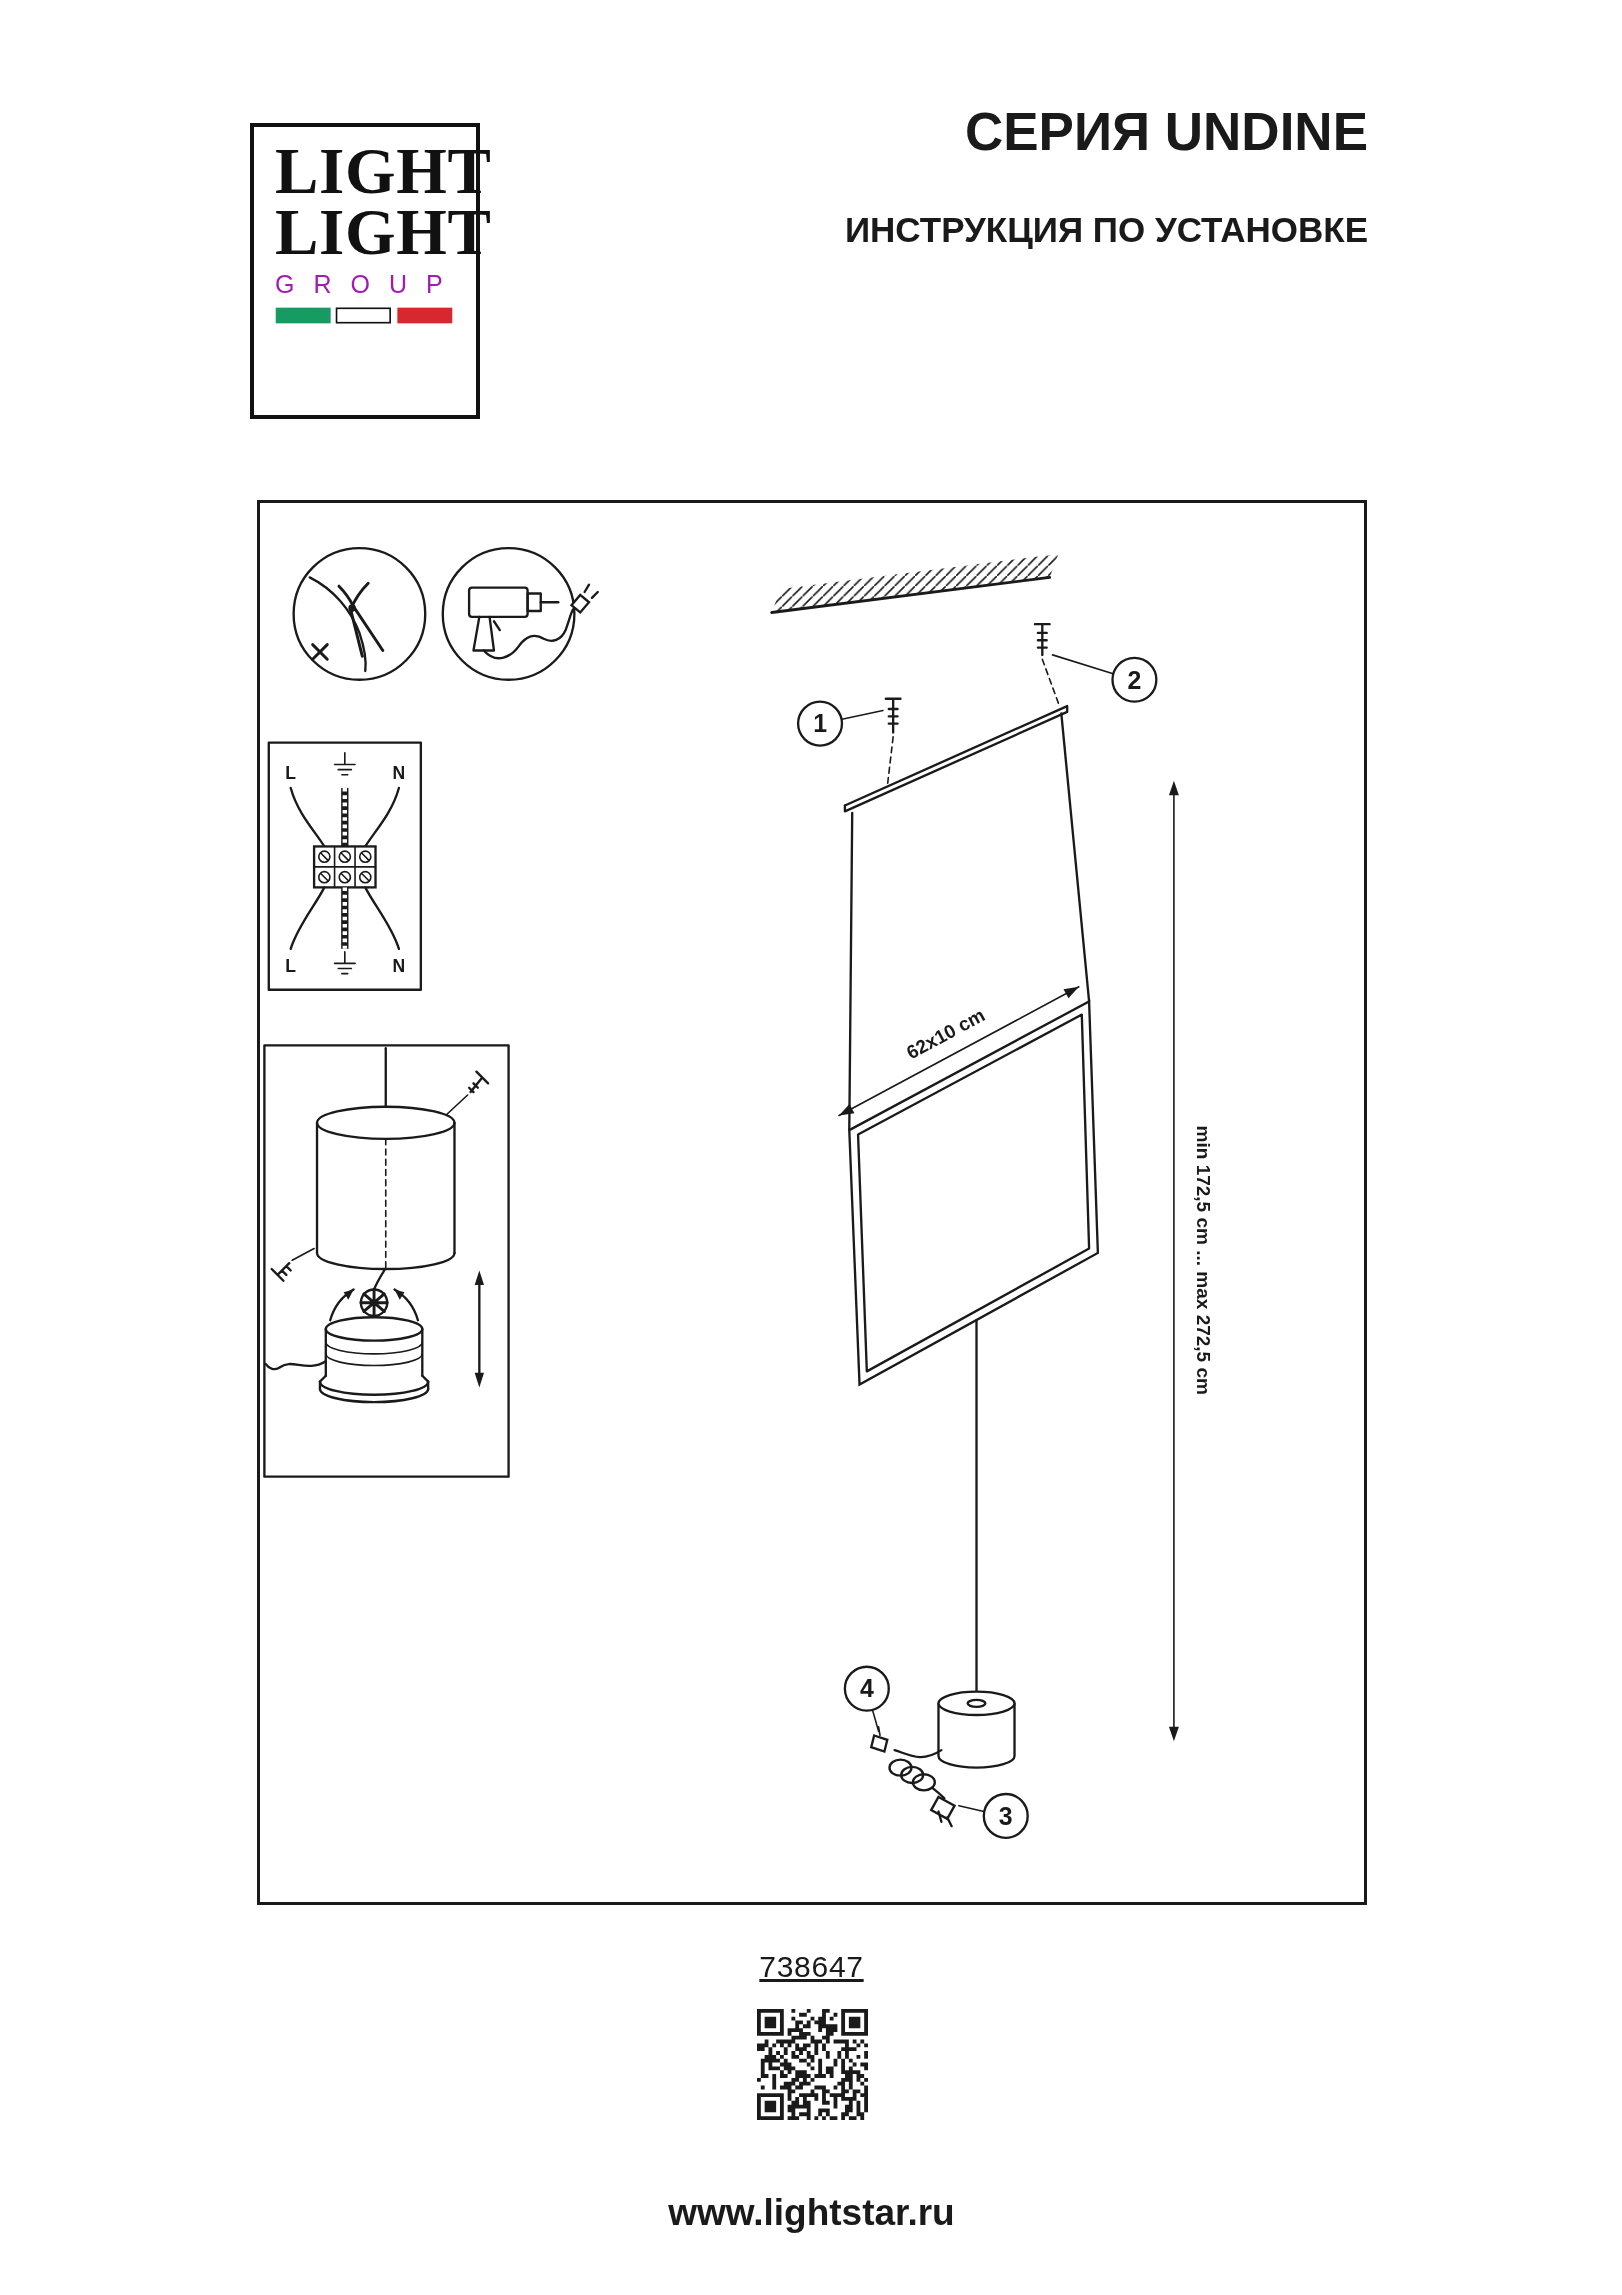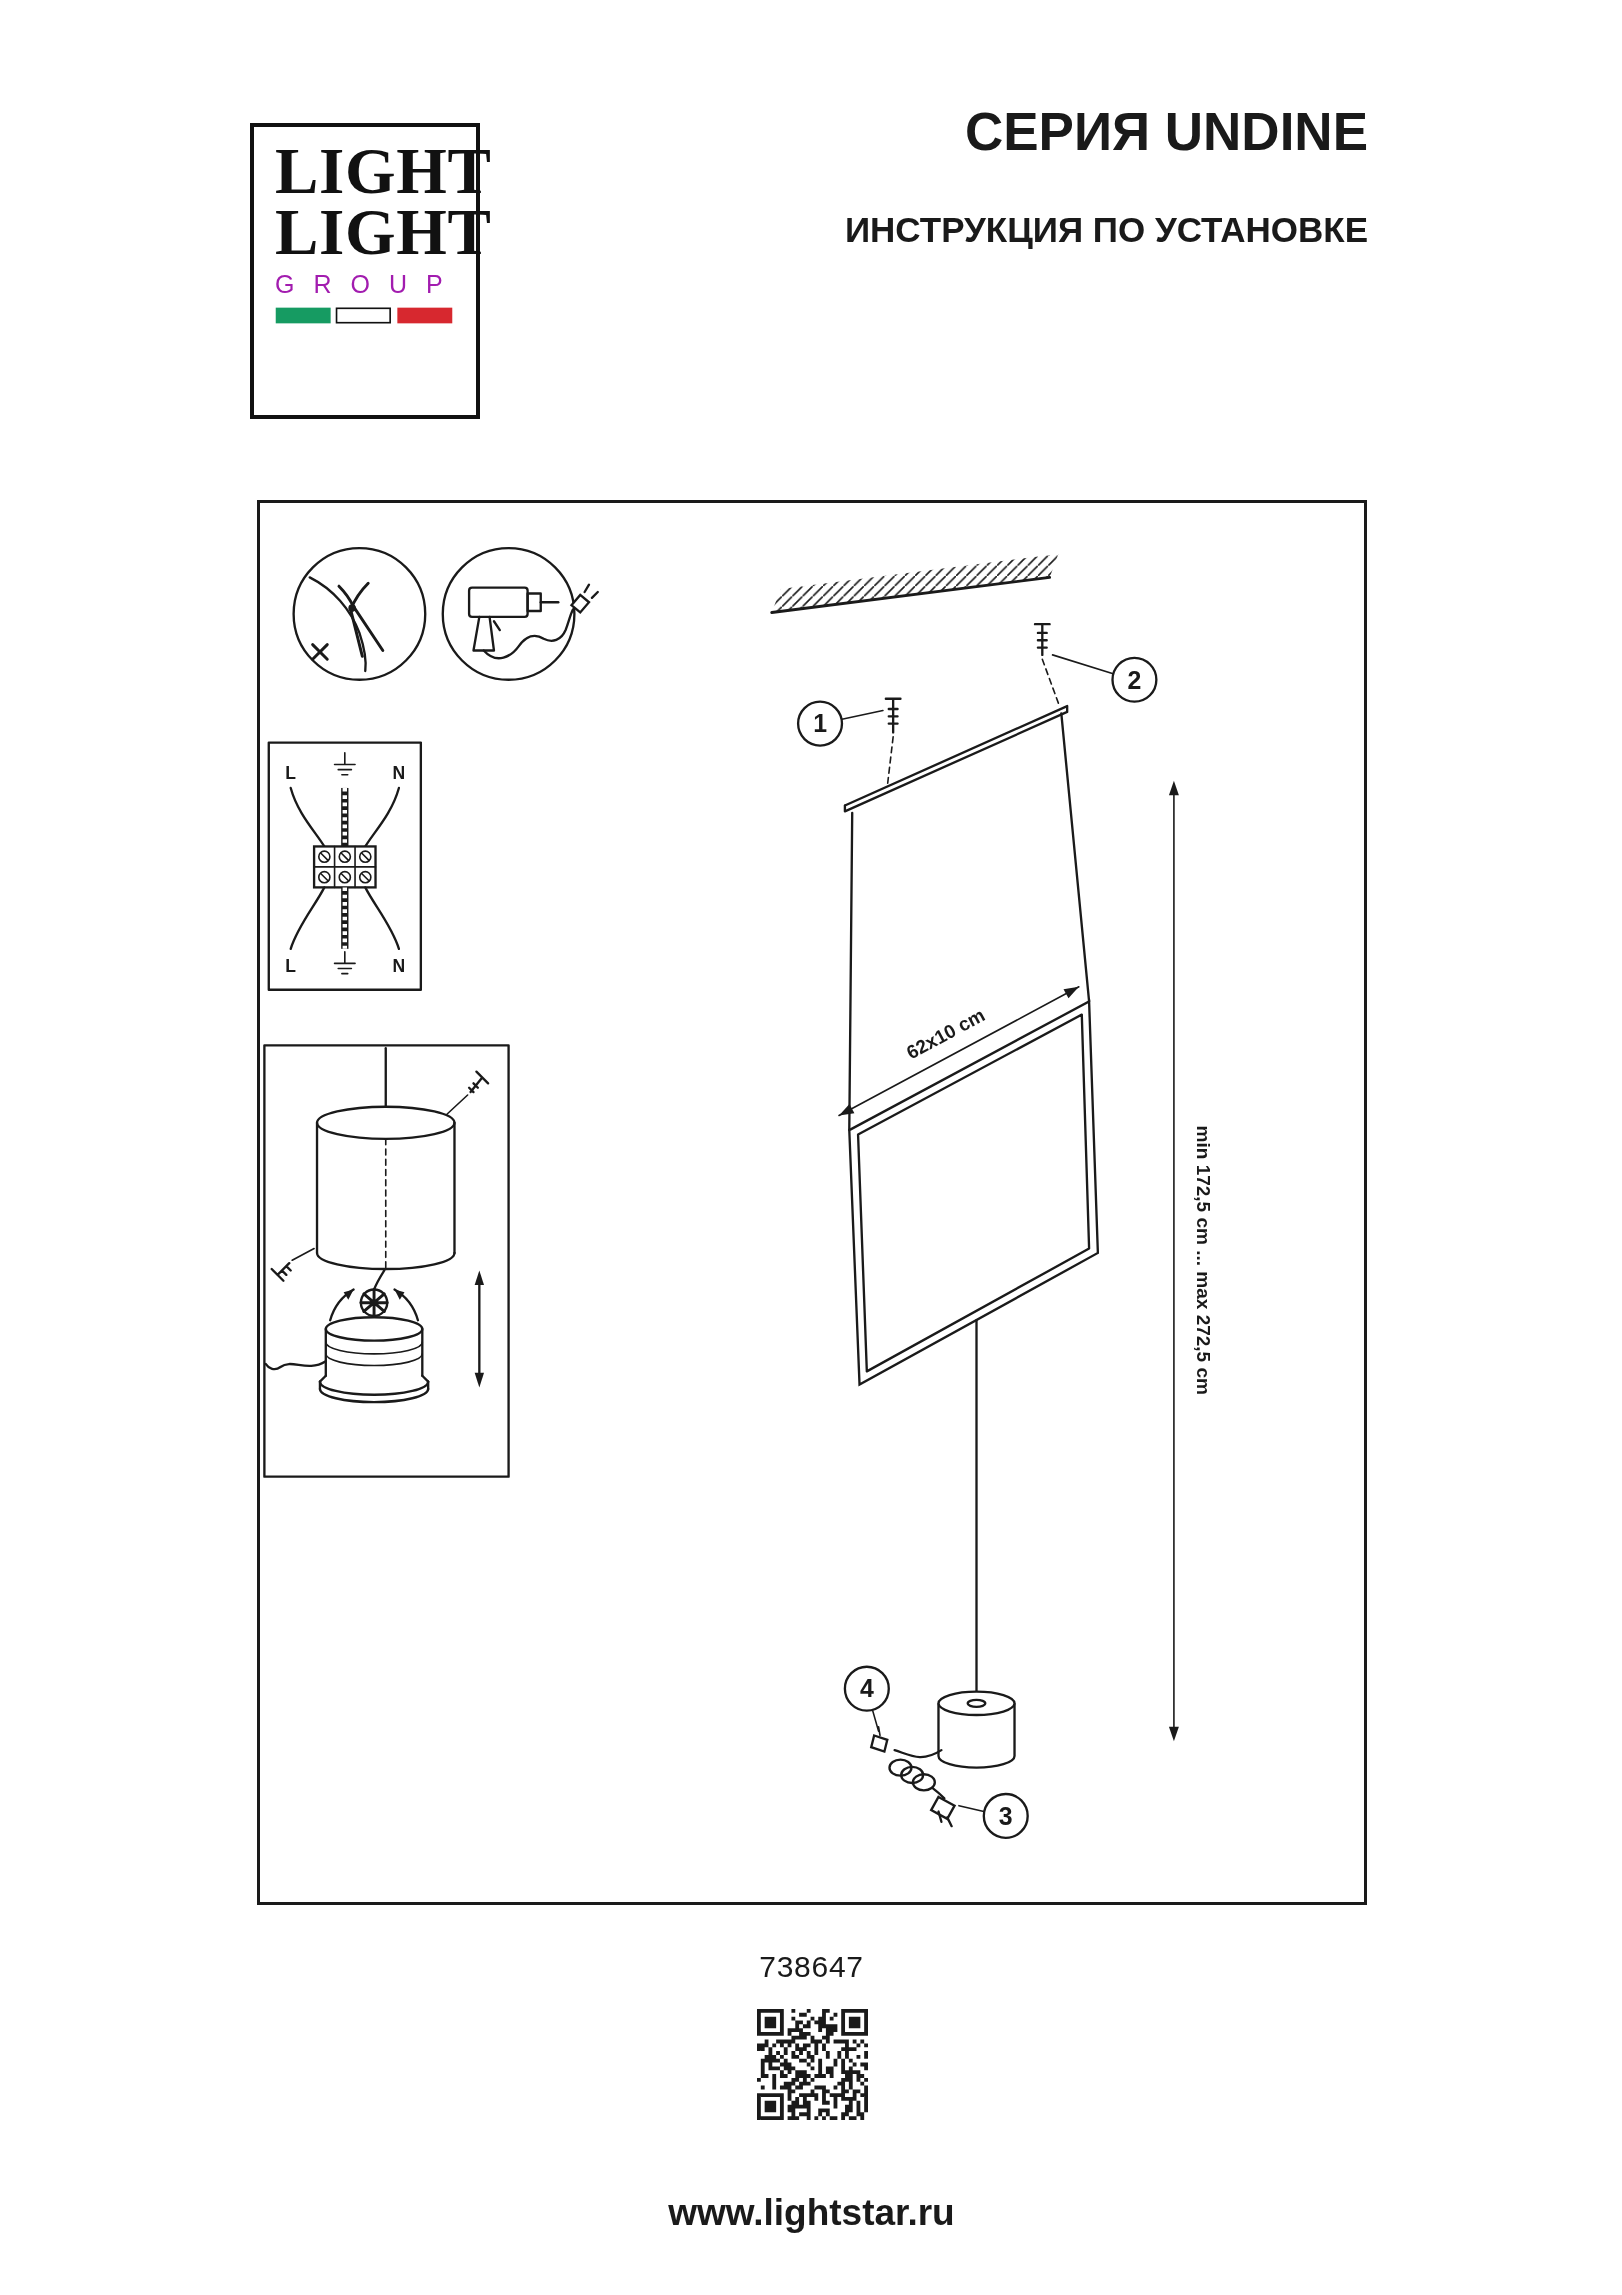--- a/index.html
+++ b/index.html
@@ -49,21 +49,21 @@
   .dash{stroke-dasharray:4 3;}
   .fw{fill:#fff;stroke:#1a1a1a;stroke-width:1.6;}
   .blk{fill:#1a1a1a;stroke:none;}
   .txt{font-family:"Liberation Sans",sans-serif;fill:#1a1a1a;}
   .lbl{font-size:12px;font-weight:bold;}
   .dim{font-size:13px;font-weight:bold;}
   .num{font-size:17px;font-weight:bold;text-anchor:middle;}
   
   .footer-article{
     position:absolute;top:1950px;left:0;width:1623px;text-align:center;
-    font-size:30px;letter-spacing:0.7px;
+    font-size:30px;letter-spacing:0.7px;text-decoration:underline;
   }
   .qr{
     position:absolute;top:2009px;left:757px;width:111px;height:111px;
   }
   .qr svg{display:block;width:100%;height:100%;}
   .website{
     position:absolute;top:2192px;left:0;width:1623px;text-align:center;
     font-size:37px;font-weight:bold;
   }
 </style>

